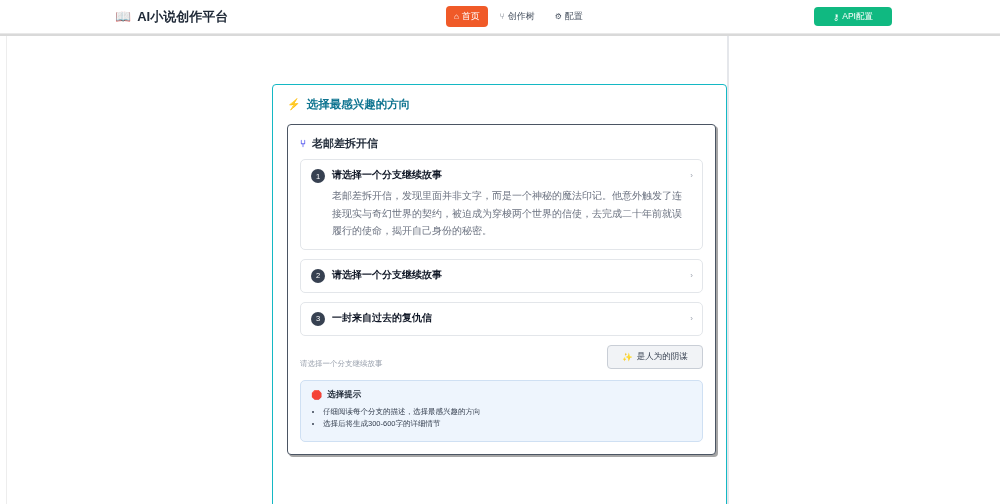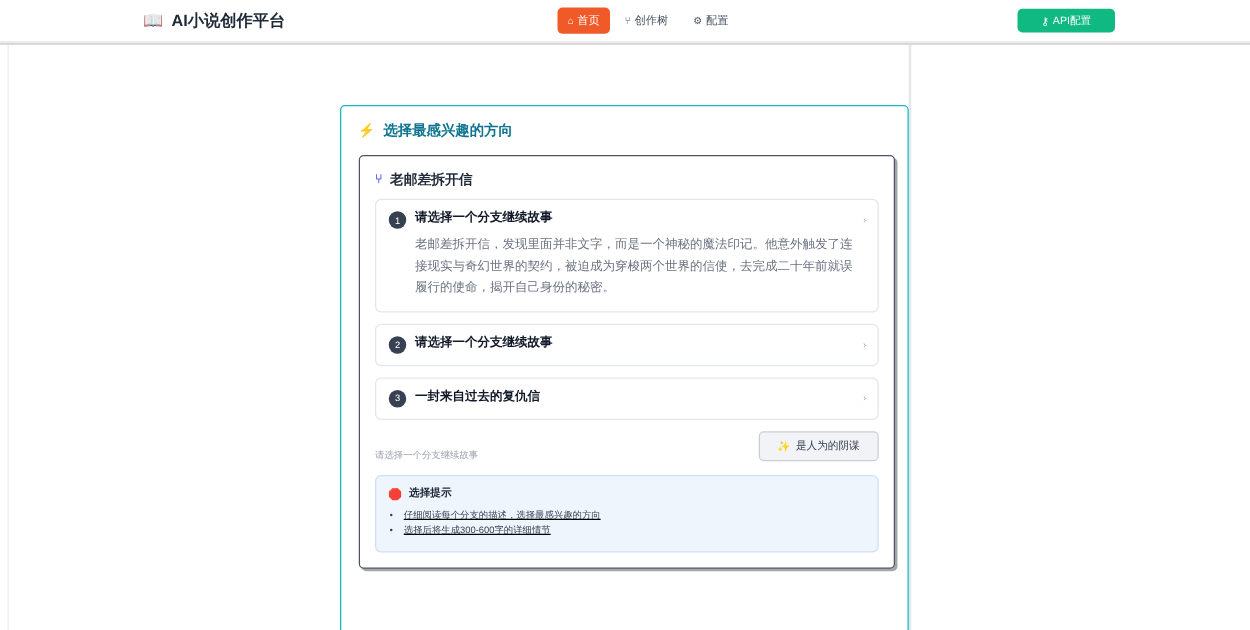--- a/index.html
+++ b/index.html
@@ -220,21 +220,21 @@
     display: flex;
     align-items: center;
     gap: 5px;
     font-size: 8.5px;
     font-weight: bold;
     color: #1f2937;
     margin-bottom: 5px;
   }
   .tips-head .ic { color: #e23b2e; font-size: 9px; }
   .tips ul {
-    margin: 0; padding-left: 12px; text-decoration: underline;
+    margin: 0; padding-left: 12px;
   }
   .tips li {
     font-size: 7.5px;
     color: #374151;
     line-height: 1.7;
   }
 
   .rail-right {
     position: absolute;
     left: 727px; top: 0; bottom: 0;

